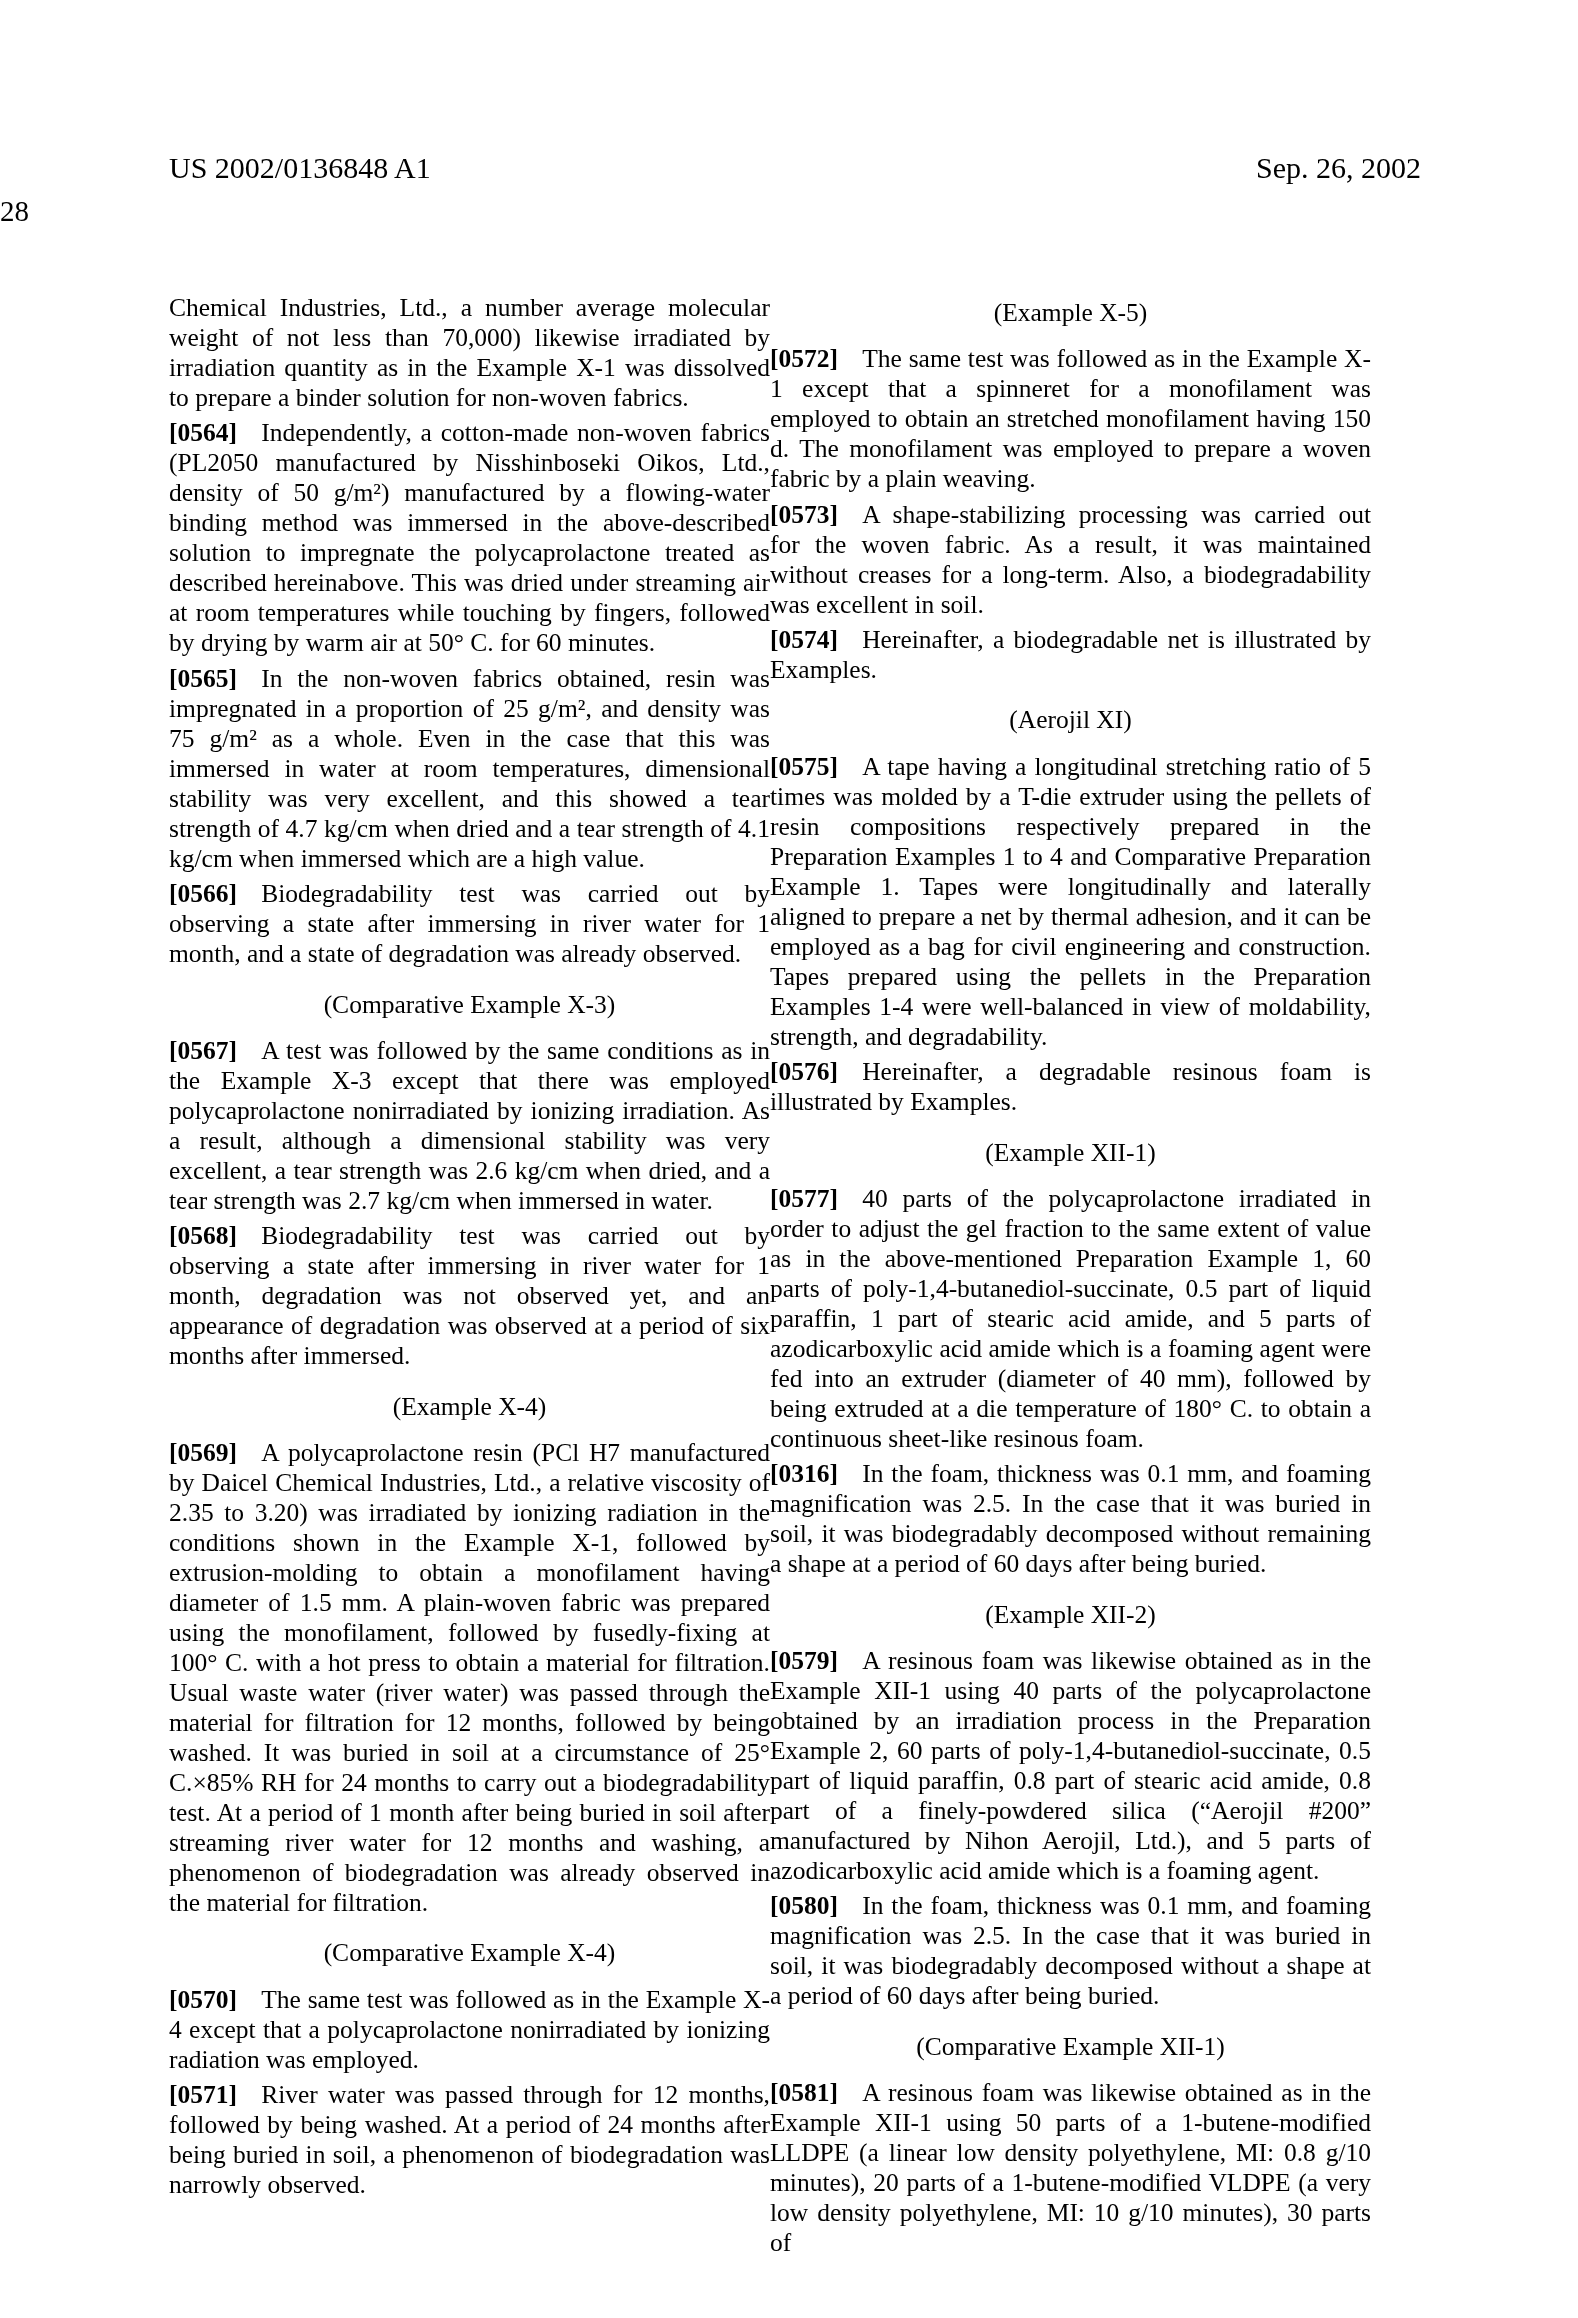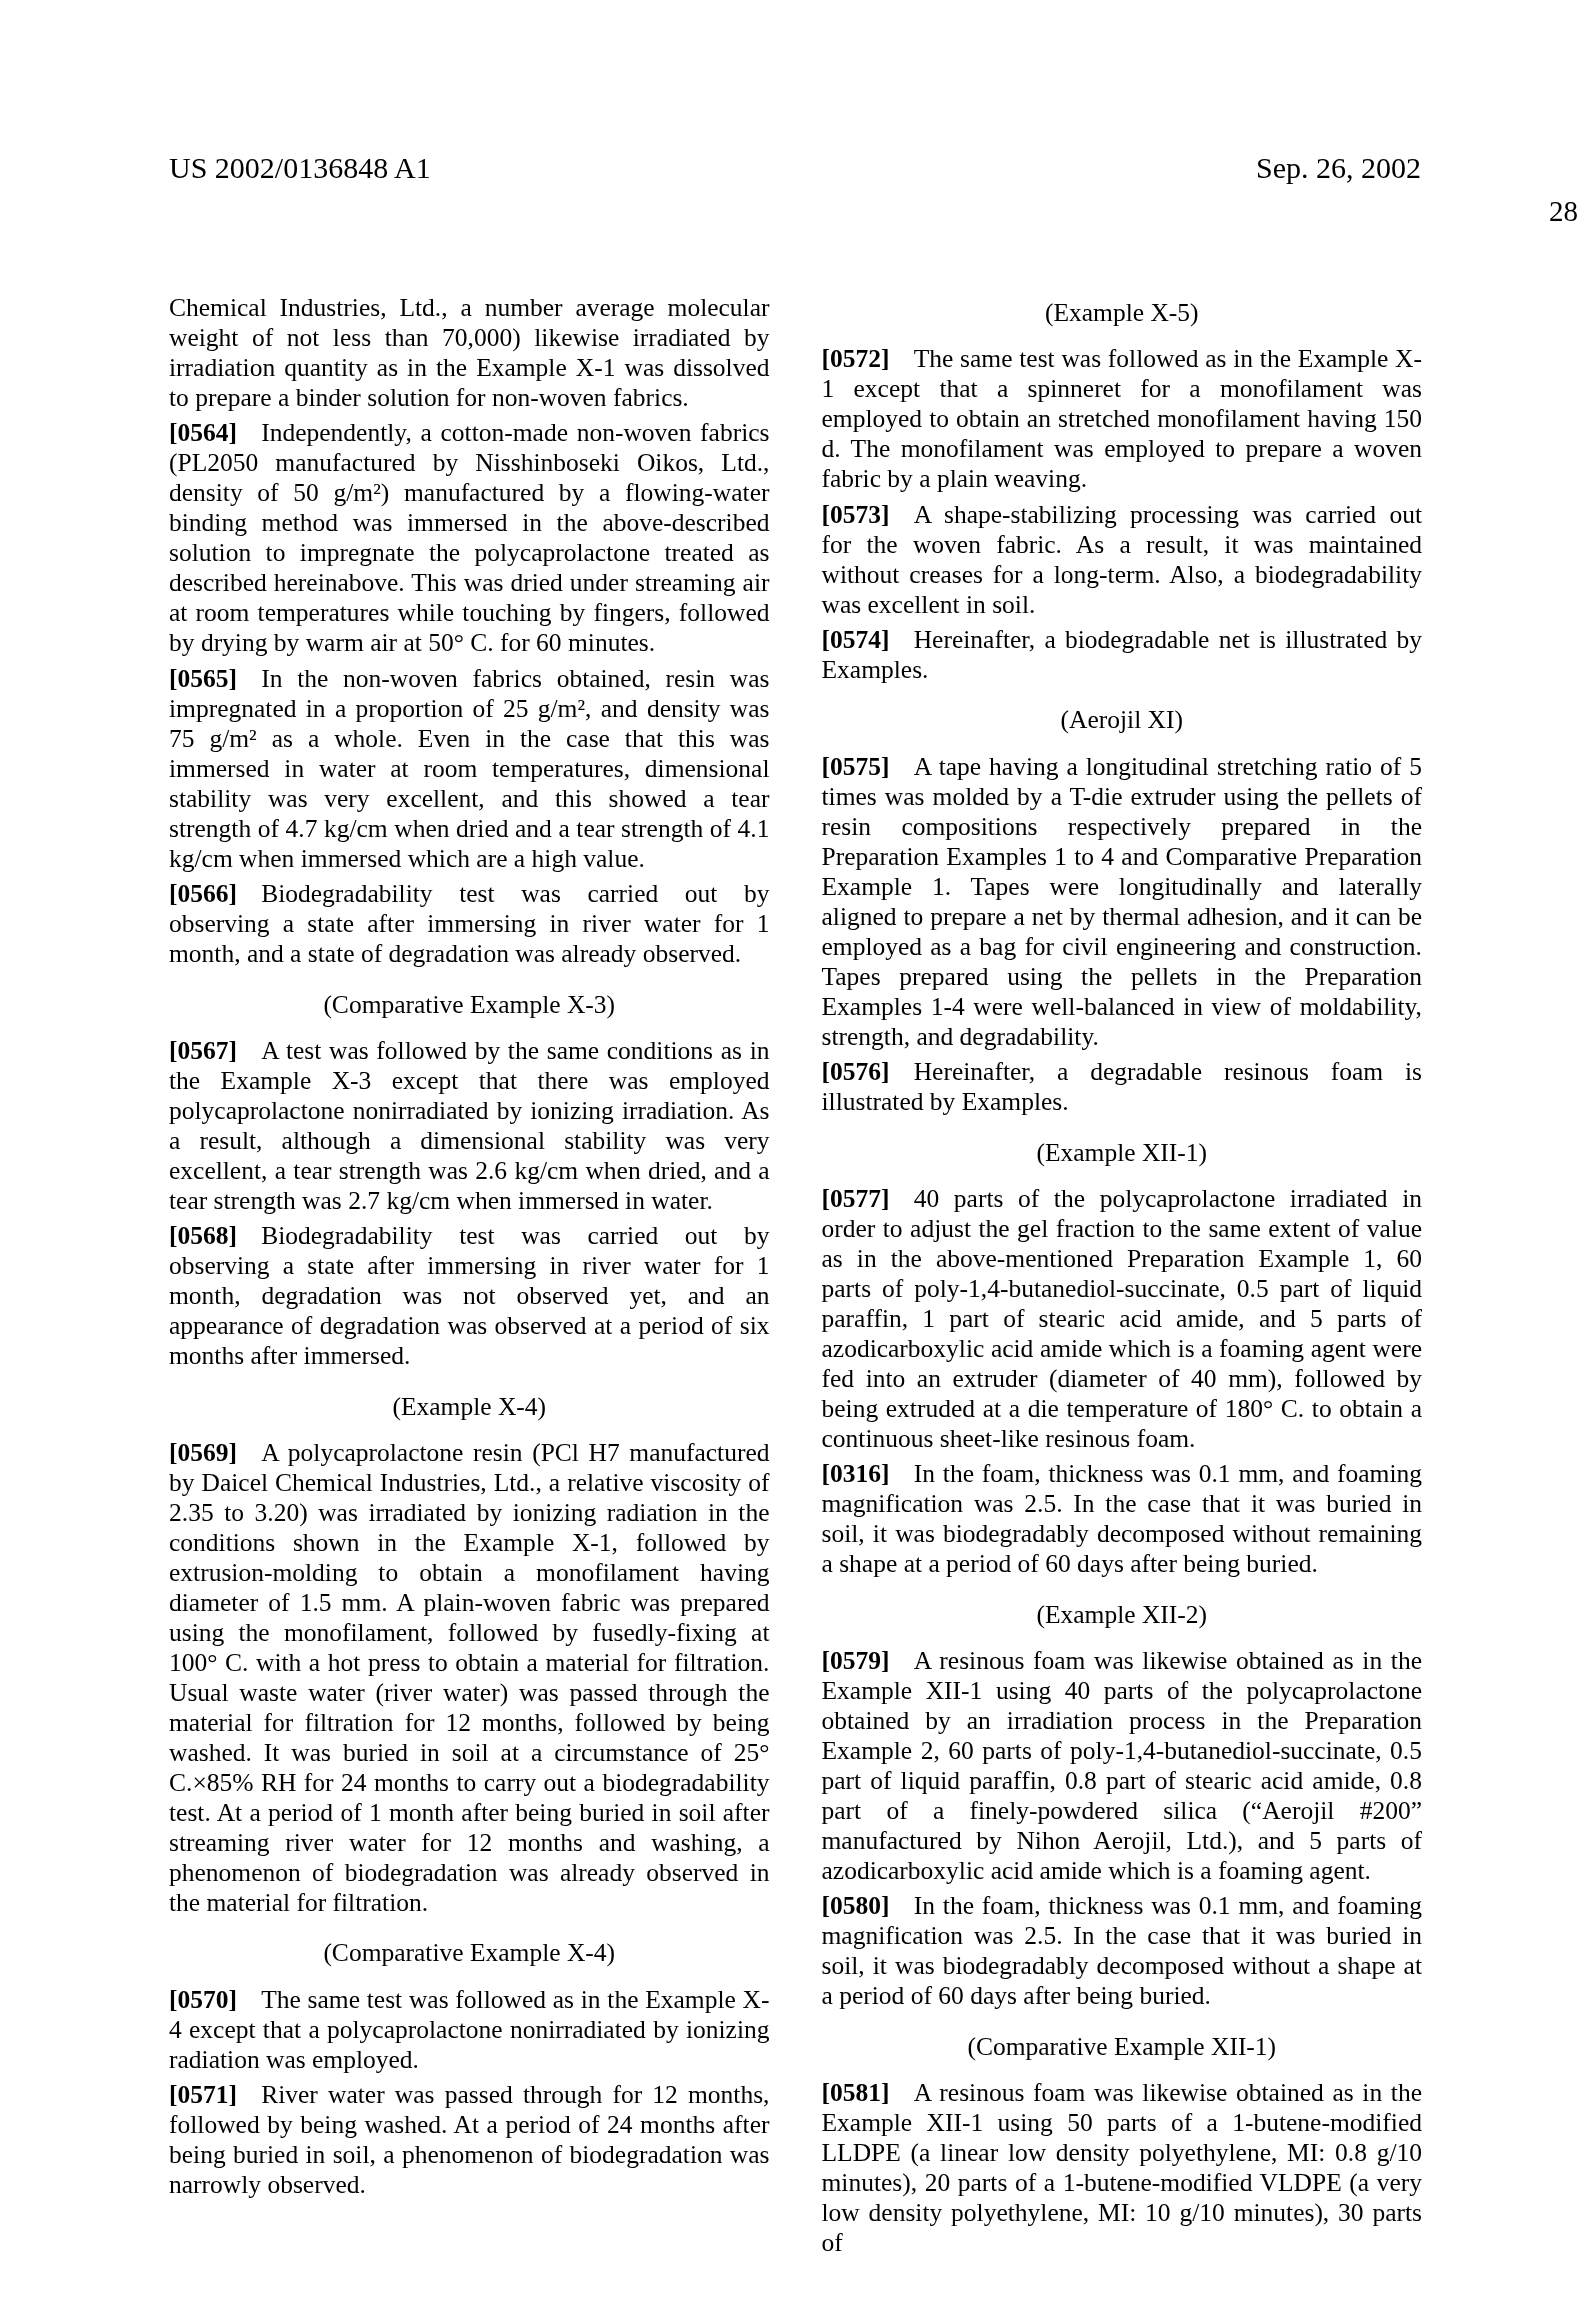--- a/index.html
+++ b/index.html
@@ -23,31 +23,30 @@
     display: flex;
     justify-content: space-between;
     font-size: 30px;
     line-height: 33px;
   }
   .page-number {
     position: absolute;
     top: 196px;
     left: 0;
     width: 1578px;
-    text-align: right;
+    text-align: left;
     font-size: 29px;
     line-height: 31px;
   }
   .columns {
     position: absolute;
     top: 293px;
     left: 169px;
     width: 1253px;
     display: flex;
-    gap: 52px;
   }
   .col {
     width: 601px;
     font-size: 25.5px;
     line-height: 30px;
     text-align: justify;
     text-justify: inter-word;
   }
   p.para {
     margin: 0 0 5.4px 0;

